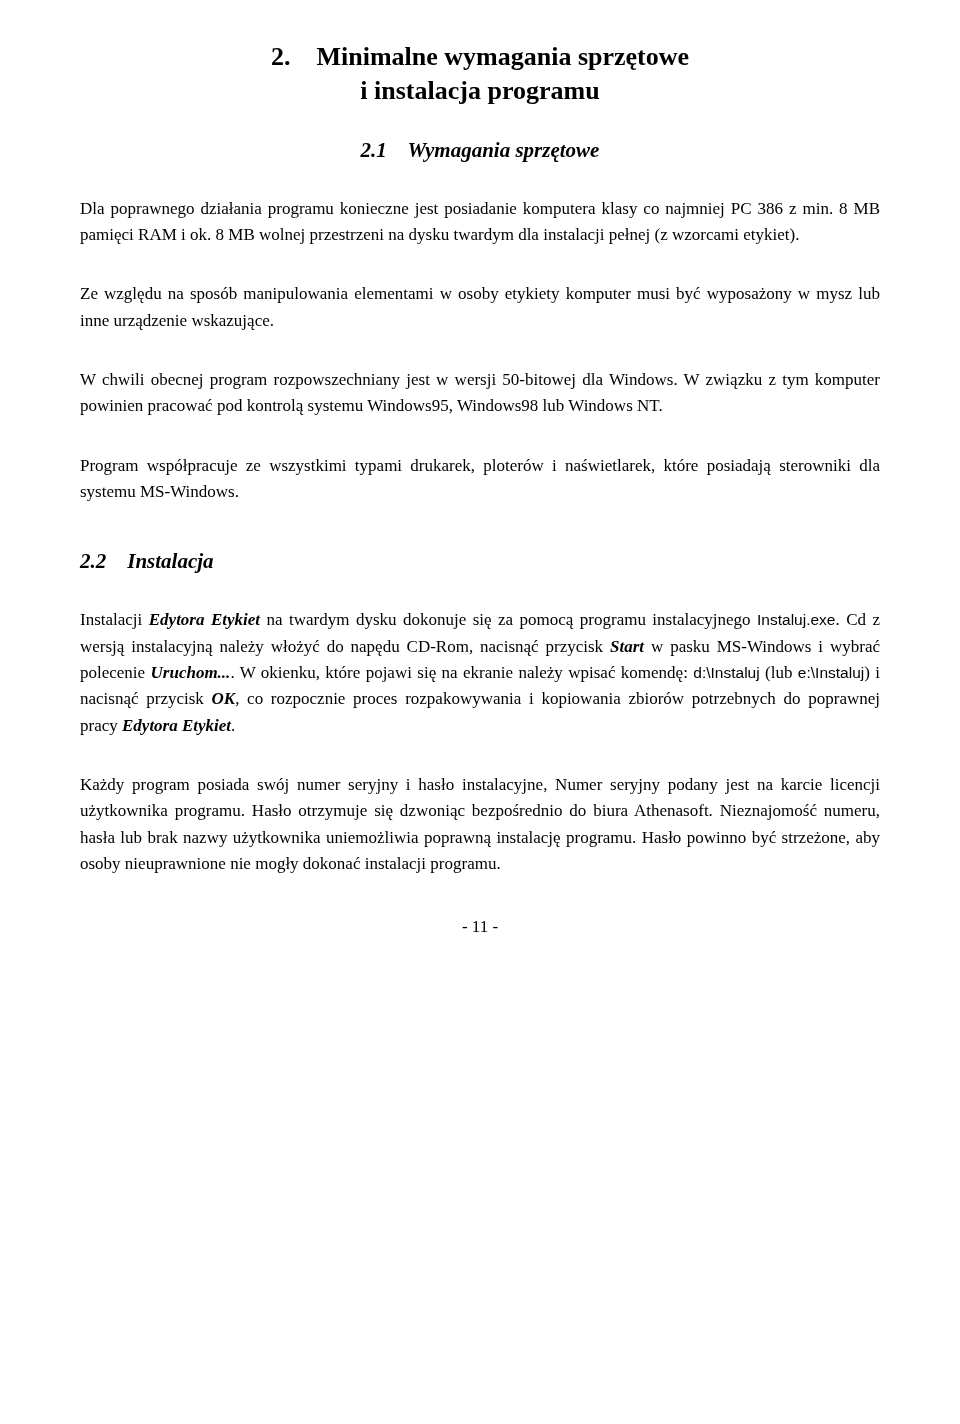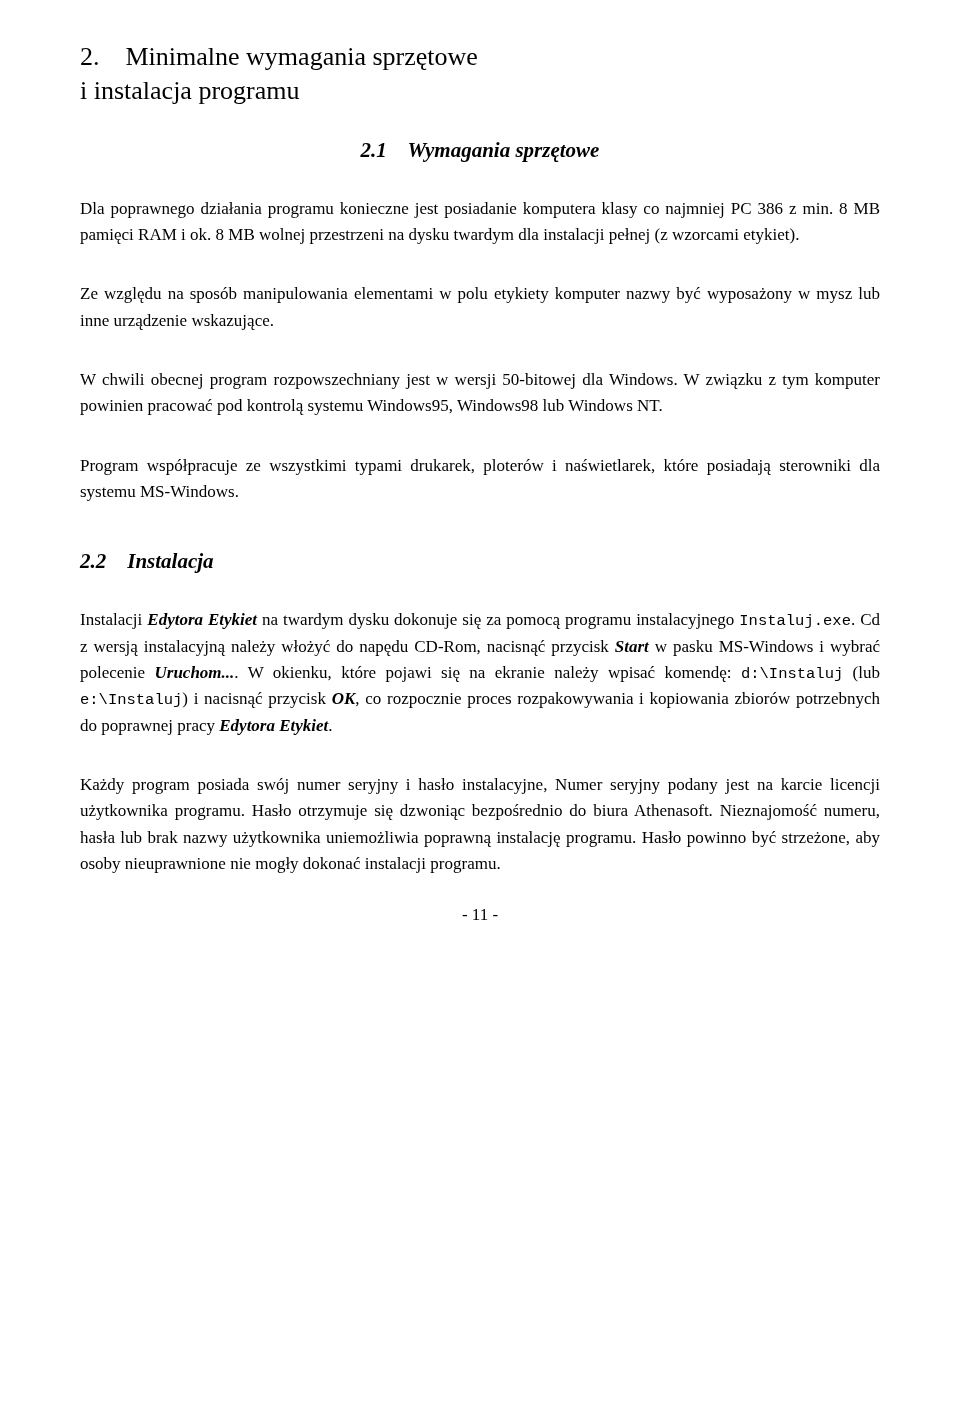--- a/index.html
+++ b/index.html
@@ -13,23 +13,24 @@
       font-family: "Times New Roman", Times, serif;
       font-size: 17px;
       color: #000000;
       width: 960px;
       min-height: 1424px;
       padding: 40px 80px 60px 80px;
     }
 
     .chapter-title {
       font-size: 26px;
-      font-weight: normal;
+      font-weight: bold;
       margin-bottom: 30px;
       line-height: 1.3;
+      text-align: center;
     }
 
     .chapter-number {
       display: inline;
     }
 
     .section-title {
       font-size: 21px;
       font-weight: bold;
       font-style: italic;
@@ -39,39 +40,39 @@
     }
 
     .paragraph {
       text-align: justify;
       line-height: 1.55;
       margin-bottom: 16px;
       margin-top: 33px;
     }
 
     code, .code-inline {
-      font-family: Liberation Mono, monospace;
+      font-family: Liberation Sans, sans-serif;
       font-size: 15.5px;
     }
 
     .bold {
       font-weight: bold;
       font-style: italic;
     }
 
     .subsection-title {
       font-size: 21px;
       font-weight: bold;
       font-style: italic;
       margin-top: 44px;
       margin-bottom: 18px;
     }
 
     .page-footer {
-      margin-top: 28px;
+      margin-top: 40px;
       text-align: center;
       font-size: 17px;
     }
   </style>
 </head>
 <body>
 
 <div class="chapter-title">
   <span class="chapter-number">2.</span>
   &nbsp;&nbsp;
@@ -82,21 +83,21 @@
   <span>2.1</span>
   &nbsp;&nbsp;
   <span>Wymagania sprzętowe</span>
 </div>
 
 <p class="paragraph">
   <span>Dla poprawnego działania programu konieczne jest posiadanie komputera klasy co najmniej PC 386 z min. 8 MB pamięci RAM i ok. 8 MB wolnej przestrzeni na dysku twardym dla instalacji pełnej (z wzorcami etykiet).</span>
 </p>
 
 <p class="paragraph">
-  <span>Ze względu na sposób manipulowania elementami w polu etykiety komputer nazwy być wyposażony w mysz lub inne urządzenie wskazujące.</span>
+  <span>Ze względu na sposób manipulowania elementami w osoby etykiety komputer musi być wyposażony w mysz lub inne urządzenie wskazujące.</span>
 </p>
 
 <p class="paragraph">
   <span>W chwili obecnej program rozpowszechniany jest w wersji 50-bitowej dla Windows.</span>
   <span>W związku z tym komputer powinien pracować pod kontrolą systemu Windows95, Windows98 lub Windows NT.</span>
 </p>
 
 <p class="paragraph">
   <span>Program współpracuje ze wszystkimi typami drukarek, ploterów i naświetlarek, które posiadają sterowniki dla systemu MS-Windows.</span>
 </p>

